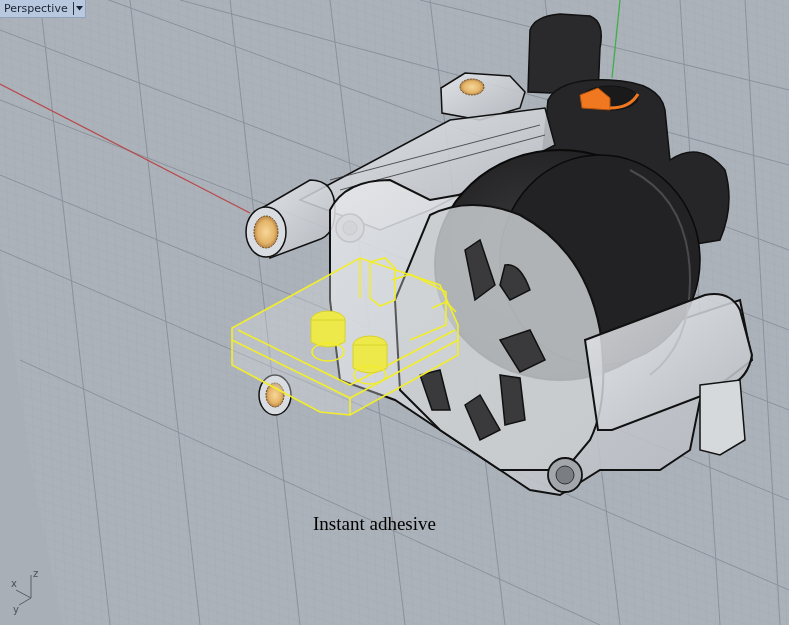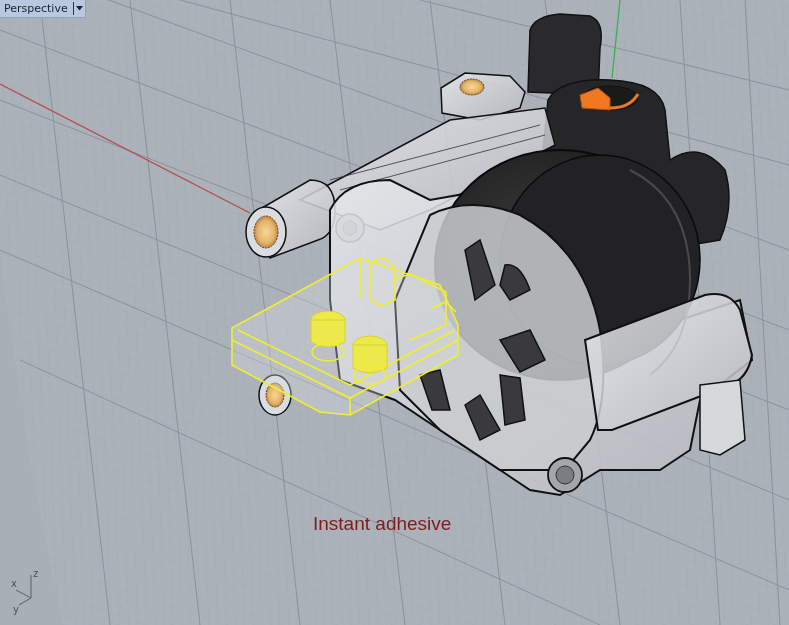--- a/index.html
+++ b/index.html
@@ -14,21 +14,21 @@
       position: absolute; left: 0; top: 0; height: 17px;
       display: flex; align-items: stretch;
       background: #b8c9df; border-right: 1px solid #8fa3bd; border-bottom: 1px solid #8fa3bd;
       font-family: "DejaVu Sans", sans-serif; font-size: 11px; color: #1a2330;
     }
     .vp-label .title { padding: 1px 4px 3px 4px; line-height: 15px; }
     .vp-label .dd { width: 11px; border-left: 1px solid #2a3340; display: flex; align-items: center; justify-content: center; margin: 2px 0 2px 1px; }
     .vp-label .dd svg { display: block; }
     .caption {
       position: absolute; left: 313px; top: 513px;
-      font-family: Liberation Sans, sans-serif; font-size: 19px; color: #7f1d1d;
+      font-family: Liberation Serif, serif; font-size: 19px; color: #000000;
       letter-spacing: 0px;
     }
     .axis-widget { position: absolute; left: 8px; top: 565px; width: 40px; height: 50px; }
   </style>
 </head>
 <body>
 
 <div class="viewport">
 
   <svg class="scene" width="789" height="625" viewBox="0 0 789 625">

